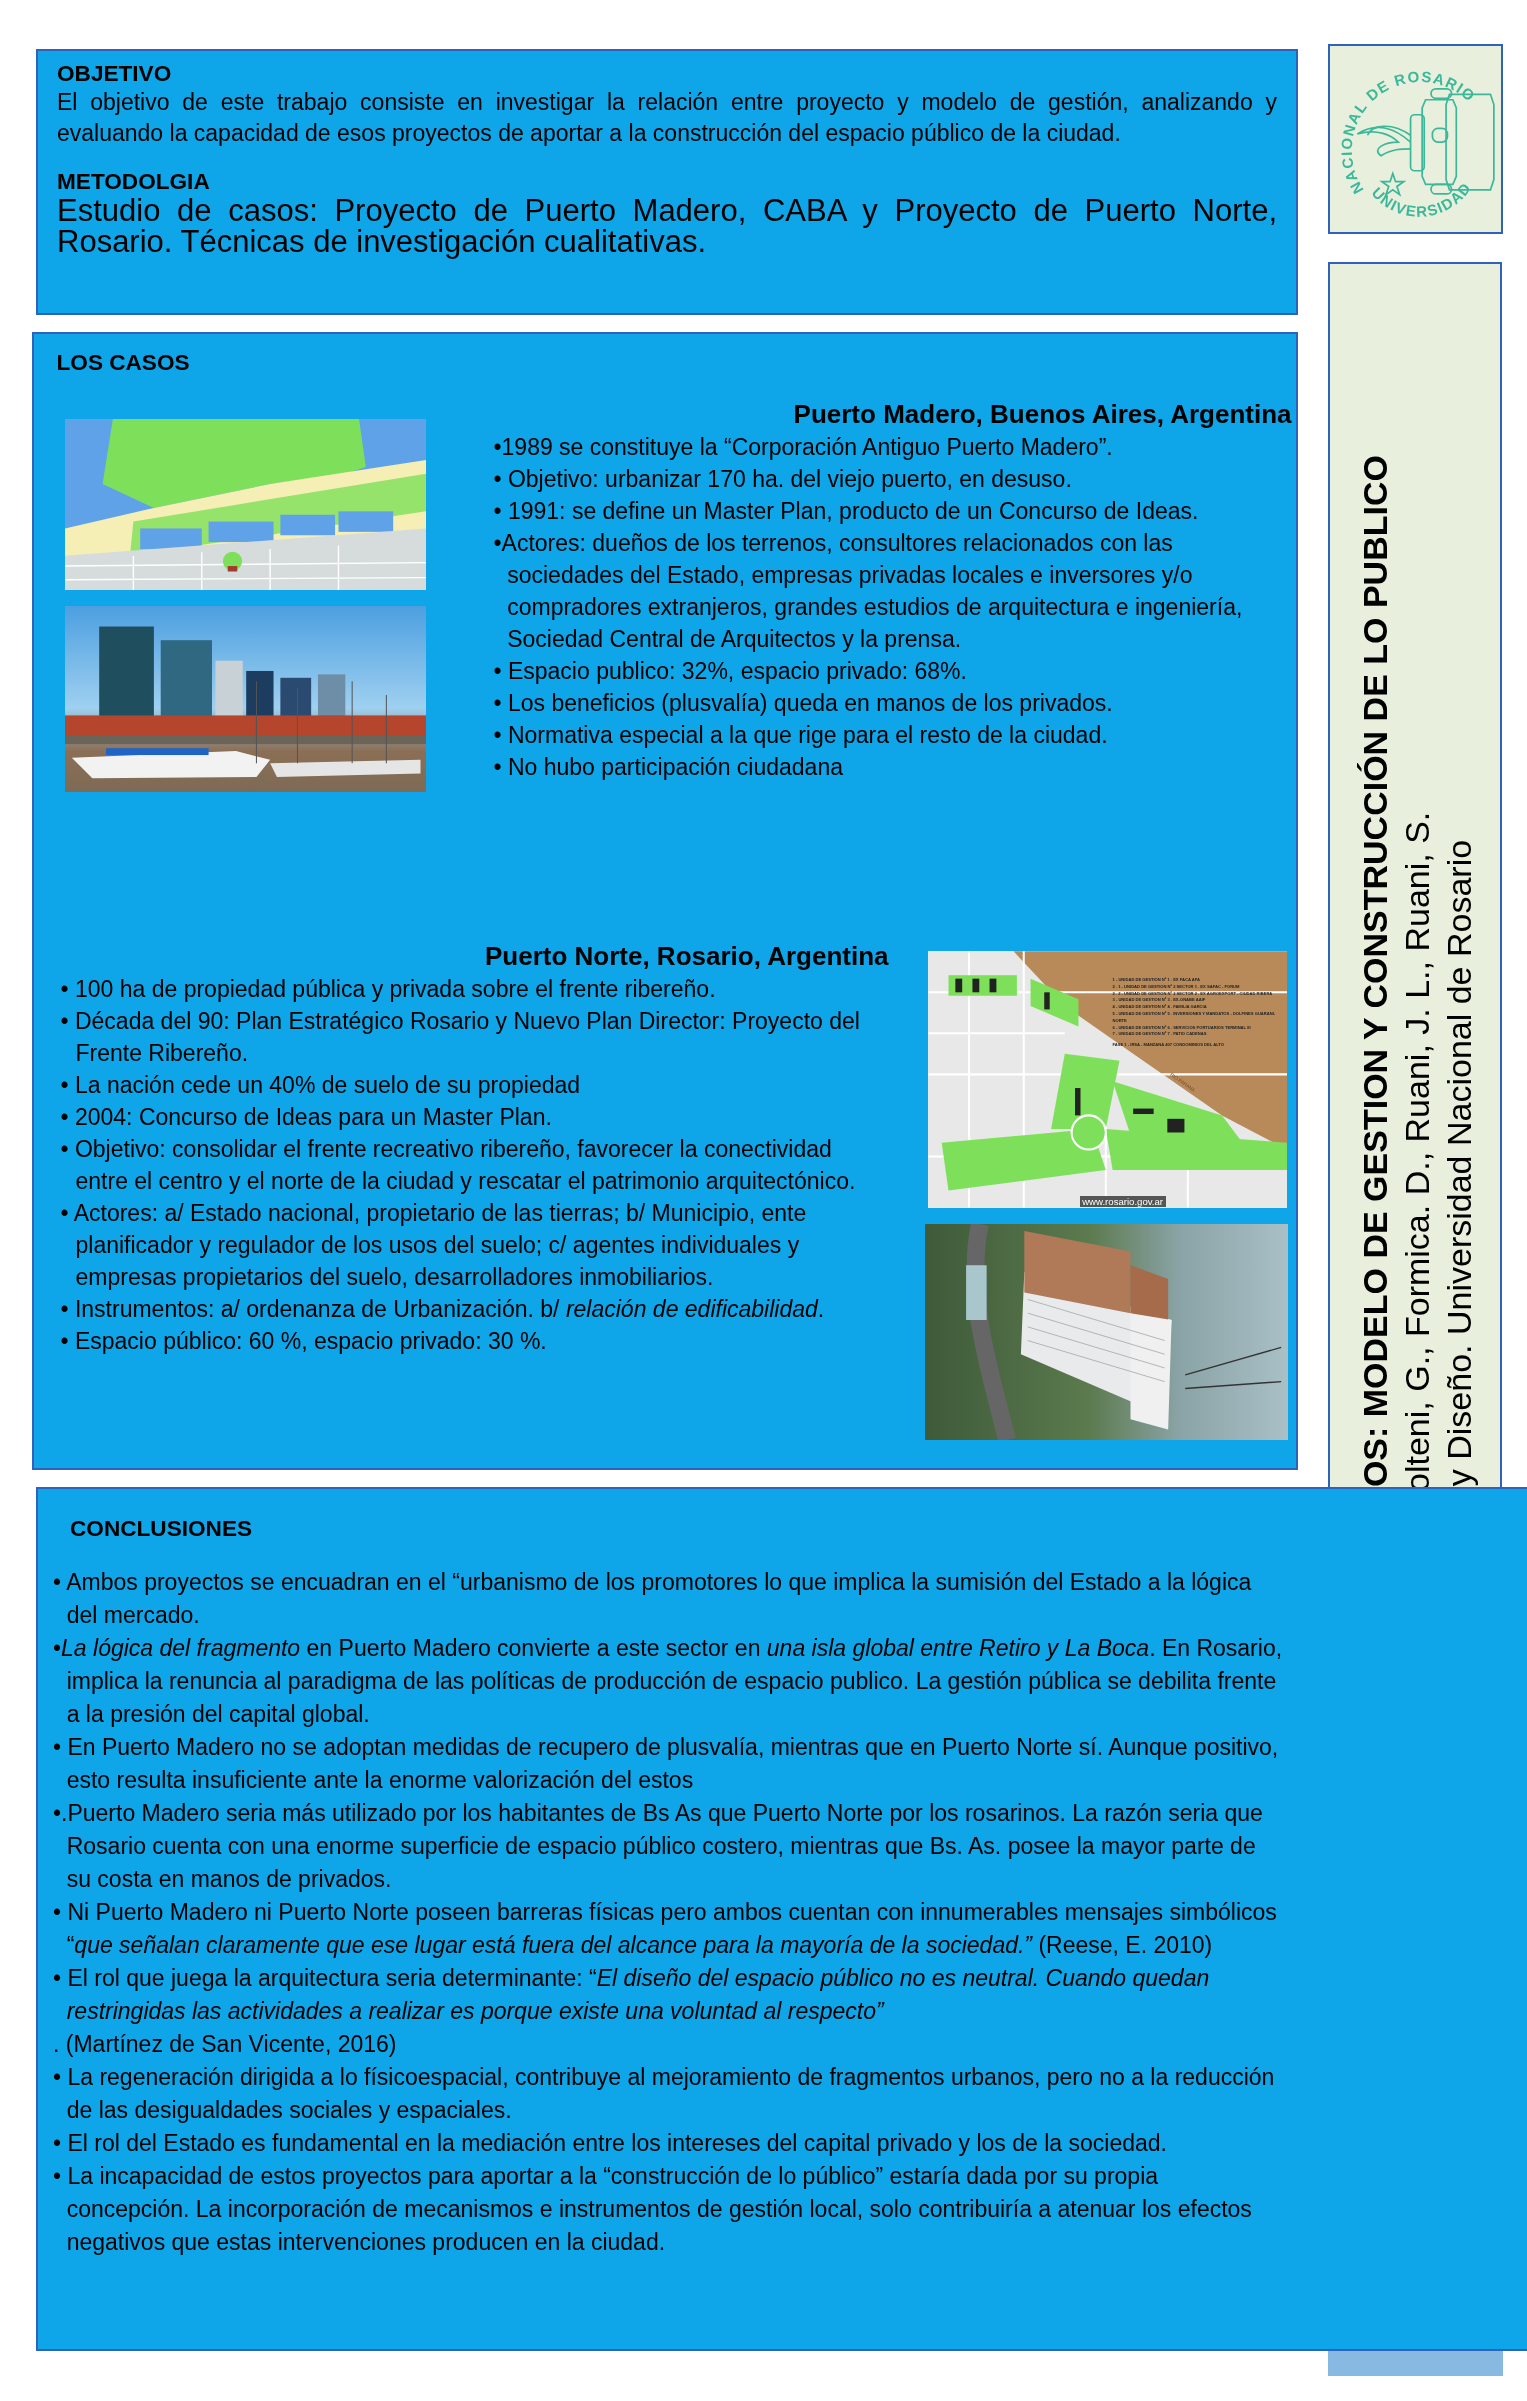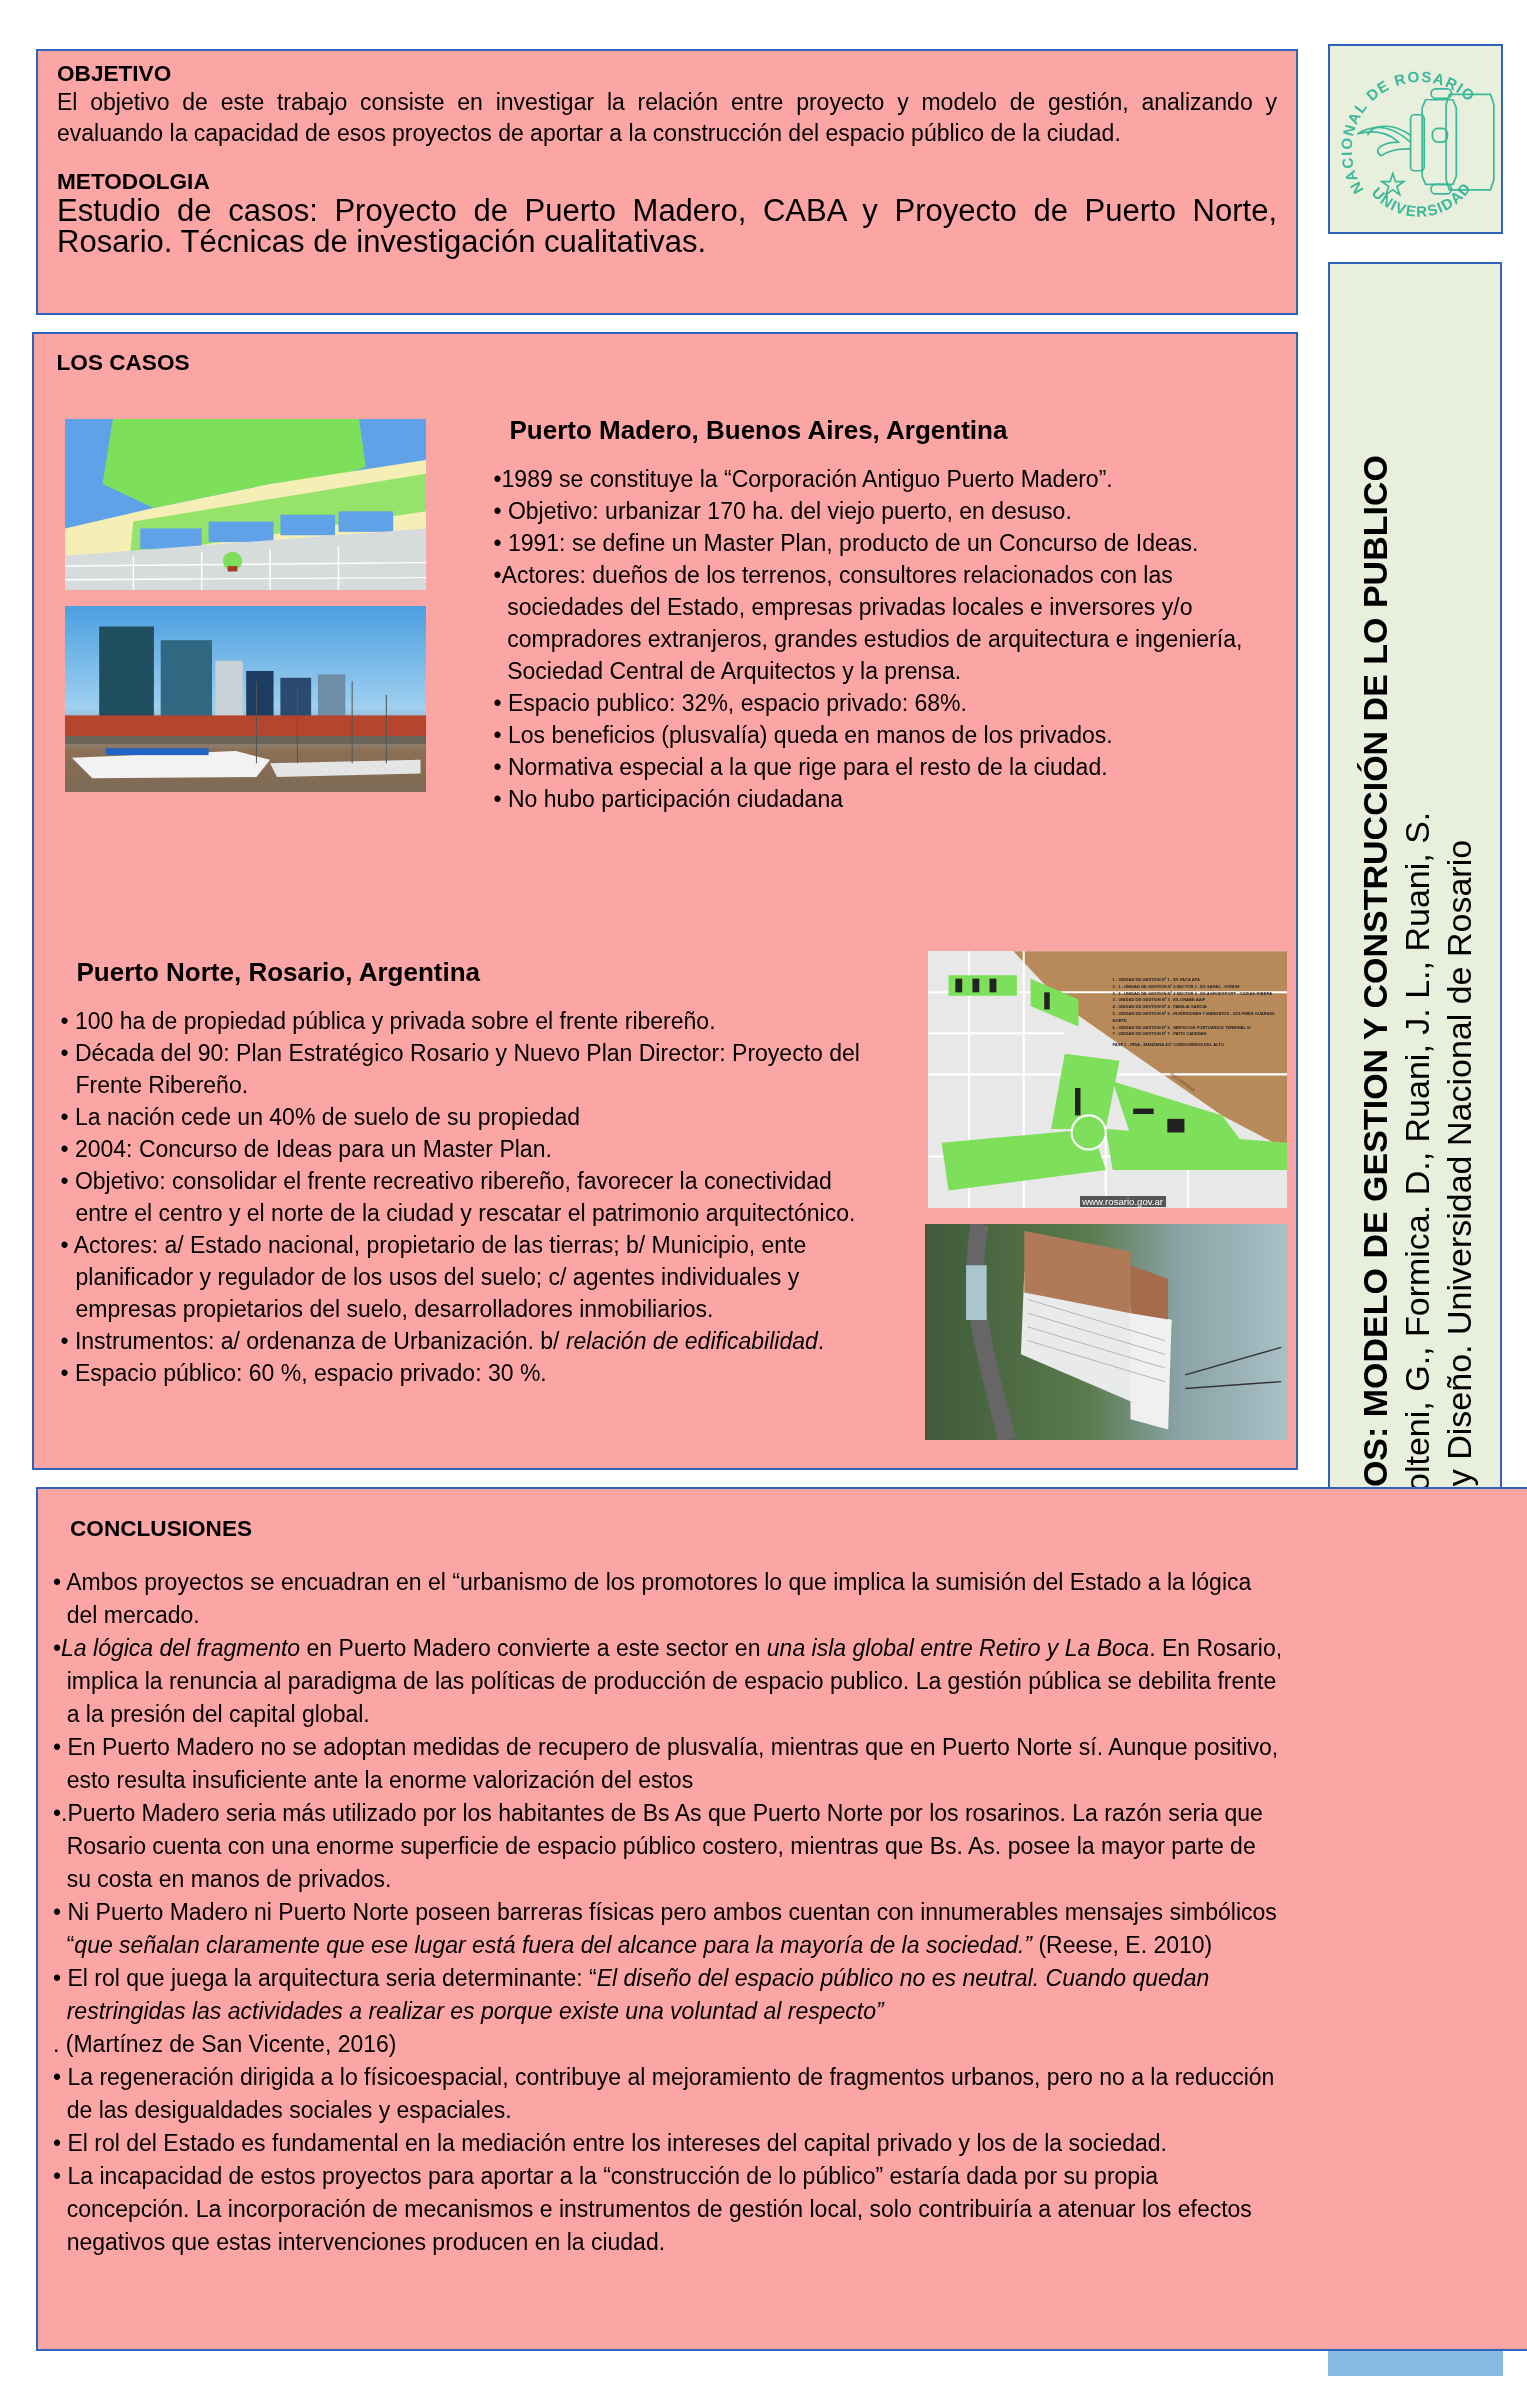--- a/index.html
+++ b/index.html
@@ -1,25 +1,25 @@
 <!DOCTYPE html>
 <html style="font-size:11px"><head>
 <meta charset="utf-8">
 <style>
   html, body { margin:0; padding:0; background:#ffffff; }
   body { width:1528px; height:2401px; position:relative; overflow:hidden;
          font-family:"Liberation Sans", sans-serif; color:#000; }
-  .box { position:absolute; border:2.1px solid #2f62b8; background:#fca5a5; box-sizing:border-box; }
+  .box { position:absolute; border:2.1px solid #2f62b8; background:#0ea5e9; box-sizing:border-box; }
   .green-box { position:absolute; border:2.1px solid #2f62b8; background:#e8efdc; box-sizing:border-box; }
   .h { font-weight:bold; font-size:22.6px; line-height:26px; margin:0; }
   .p { font-size:22.6px; line-height:32px; margin:0; }
   .justify { text-align:justify; }
   .bul { margin:0; font-size:23px; line-height:32px; padding-left:13.7px; text-indent:-13.7px; }
   .bul2 { margin:0; font-size:23px; line-height:32px; padding-left:15px; text-indent:-15px; }
-  .sub { font-weight:bold; font-size:26px; line-height:33px; margin:16px; }
+  .sub { font-weight:bold; font-size:26px; line-height:33px; margin:0;text-align:right; }
   .img { position:absolute; overflow:hidden; }
   i { font-style:italic; }
 
   
   .vtitle { position:absolute; left:1328px; top:262px; width:174px; height:1865px; }
   .vrot { position:absolute; left:0; top:0; width:1865px; height:174px;
           transform-origin:0 0; transform:translate(0px,1865px) rotate(-90deg);
           padding:0 0 0 38px; box-sizing:border-box; }
   .vrot .t1 { font-weight:bold; font-size:34px; line-height:42px; margin-top:24px; white-space:nowrap; }
   .vrot .t2 { font-size:34px; line-height:42px; white-space:nowrap; }

